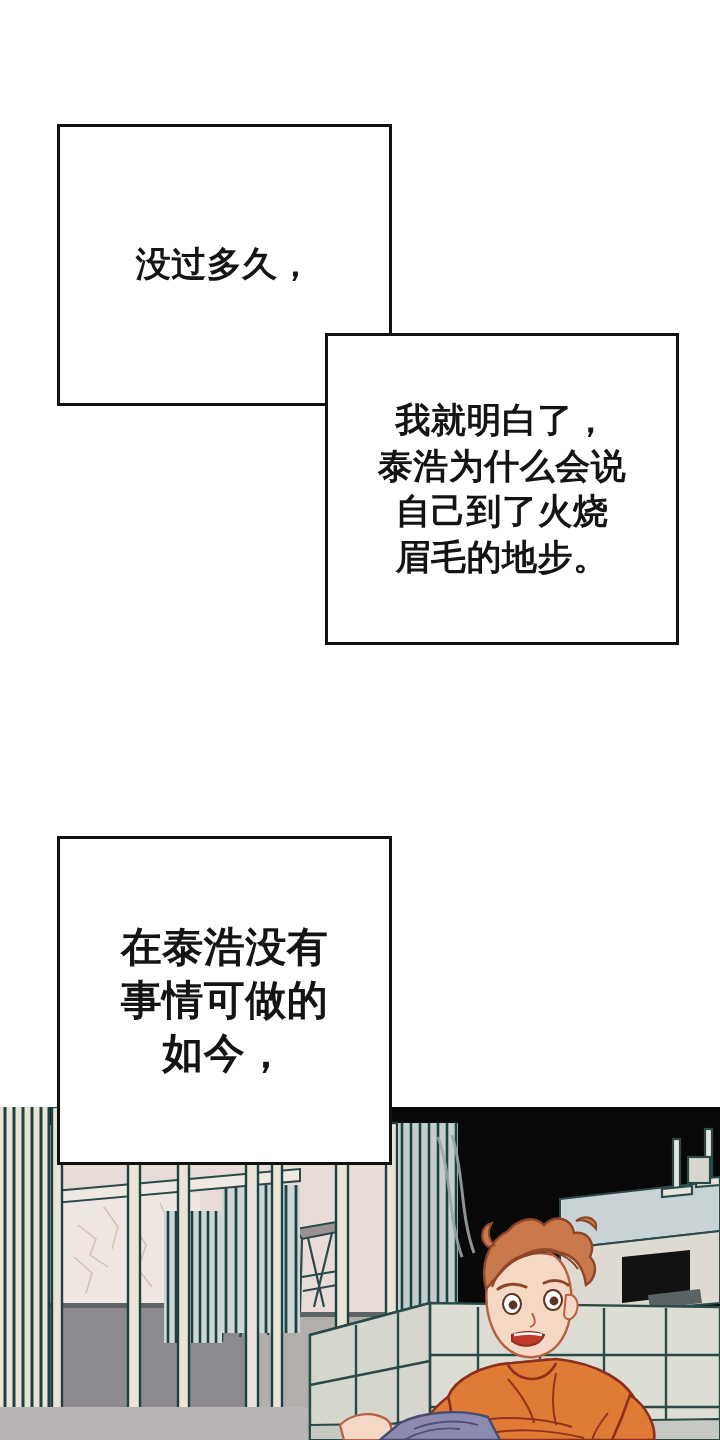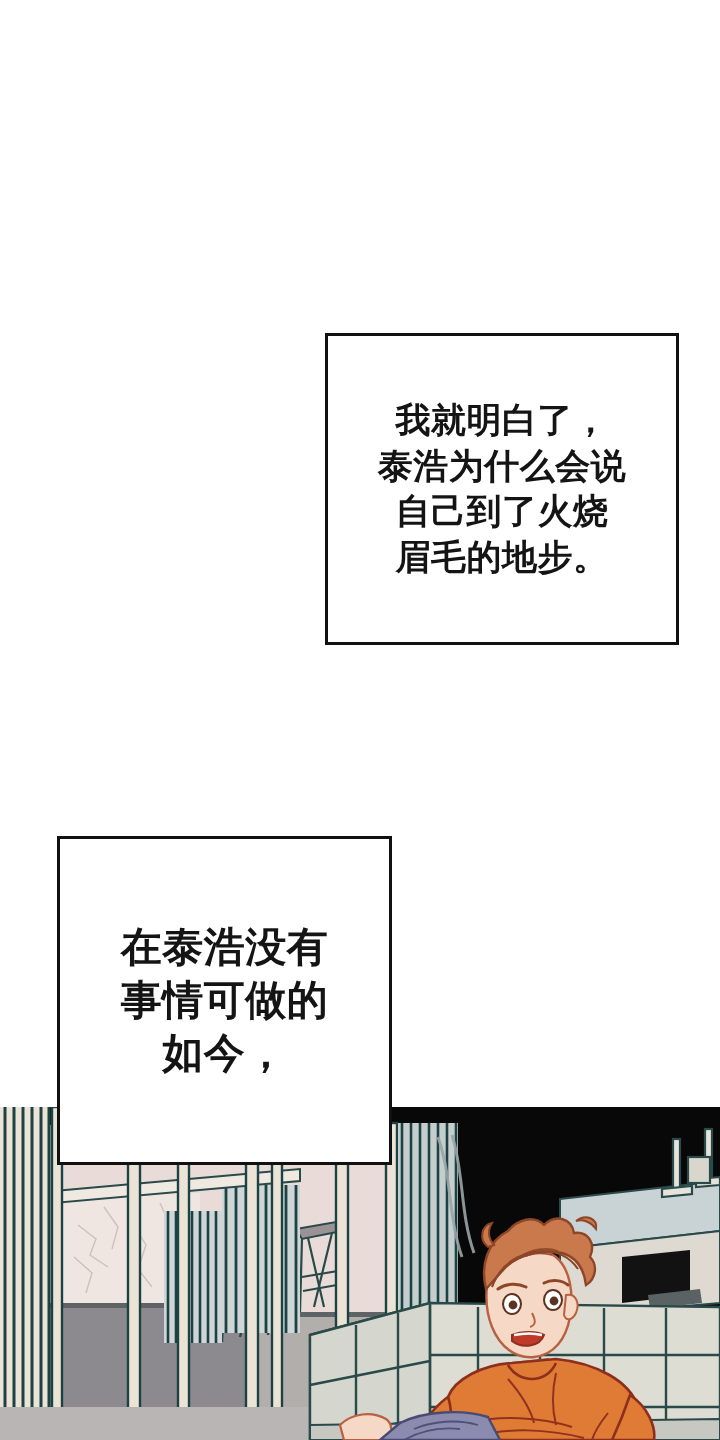--- a/index.html
+++ b/index.html
@@ -322,20 +322,23 @@
           <path d="M532,206 C536,214 536,218 530,220" fill="none" stroke="#b8603f" stroke-width="2"></path>
 
           <path d="M512,228 C522,224 536,224 544,228 C540,240 522,242 512,234 Z" fill="#c0392b" stroke="#8d2f1d" stroke-width="2"></path>
           <path d="M514,228 C524,226 534,226 542,228" fill="none" stroke="#ffffff" stroke-width="2.6"></path>
         </g>
 
       </g>
     </svg>
   </div>
 
+  <div class="panel" id="panel-1">
+    <div class="panel-text">没过多久，</div>
+  </div>
 
   <div class="panel" id="panel-2">
     <div class="panel-text">我就明白了，
 泰浩为什么会说
 自己到了火烧
 眉毛的地步。</div>
   </div>
 
   <div id="seam-1"></div>
 

